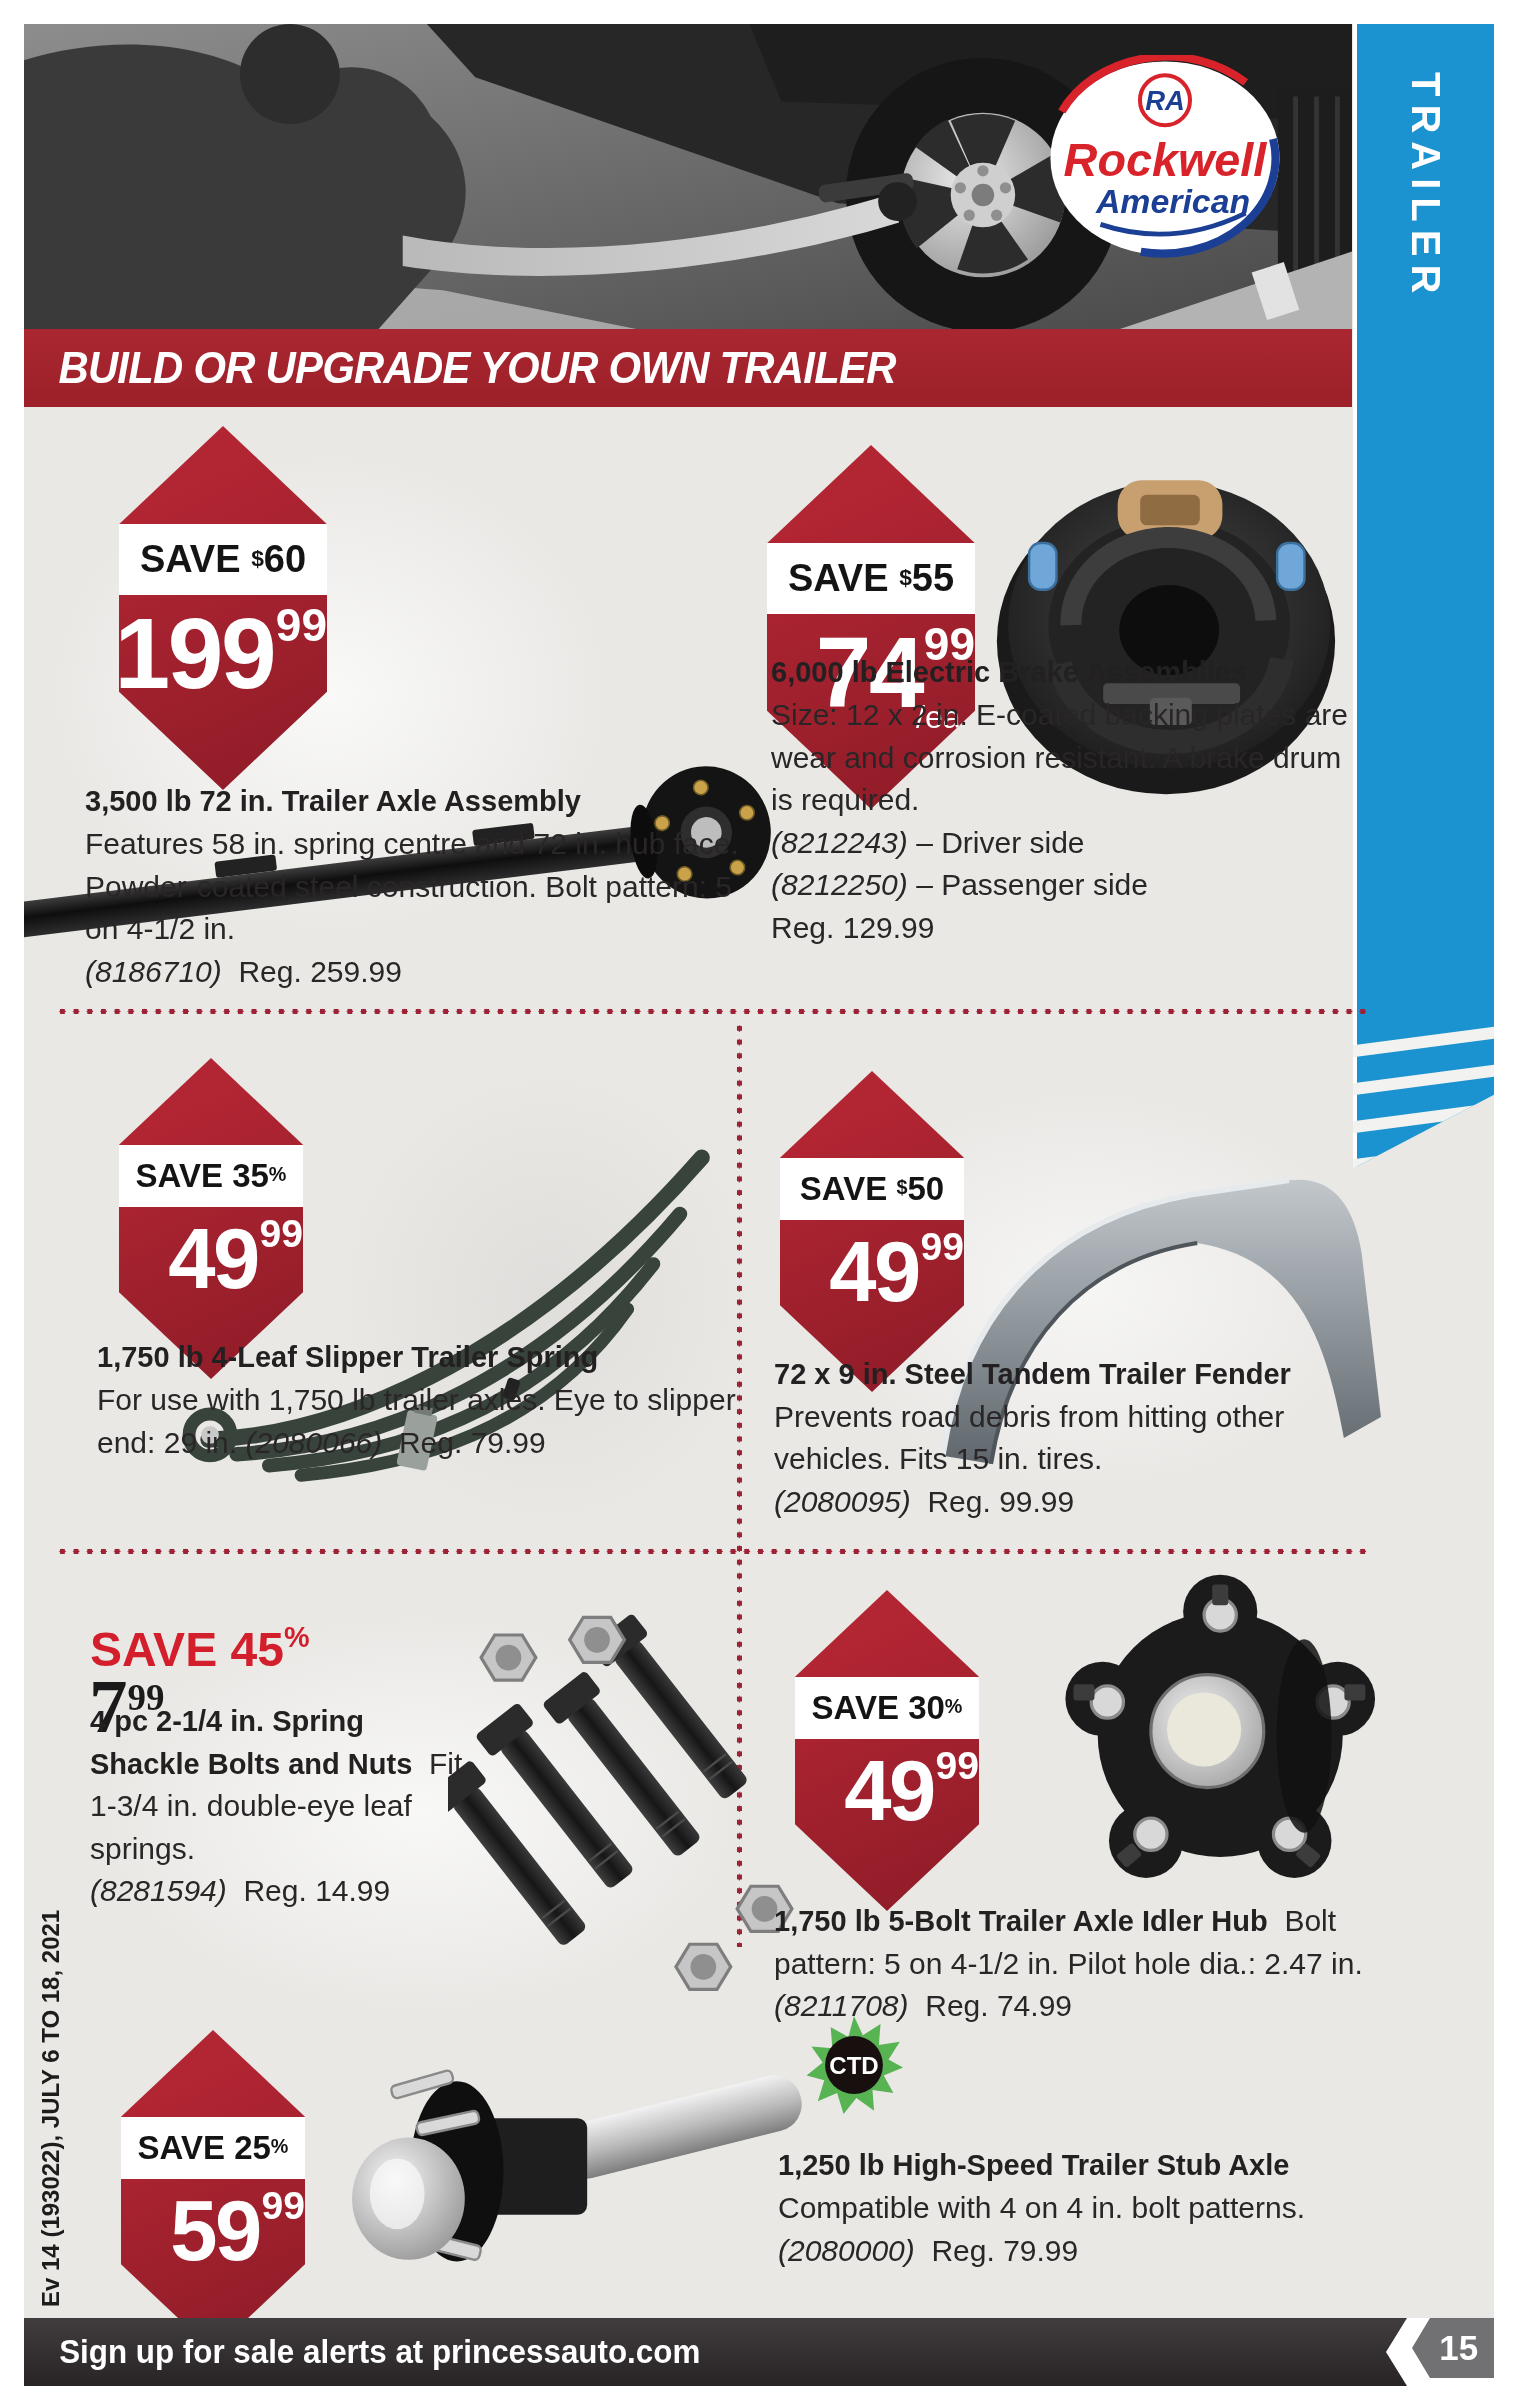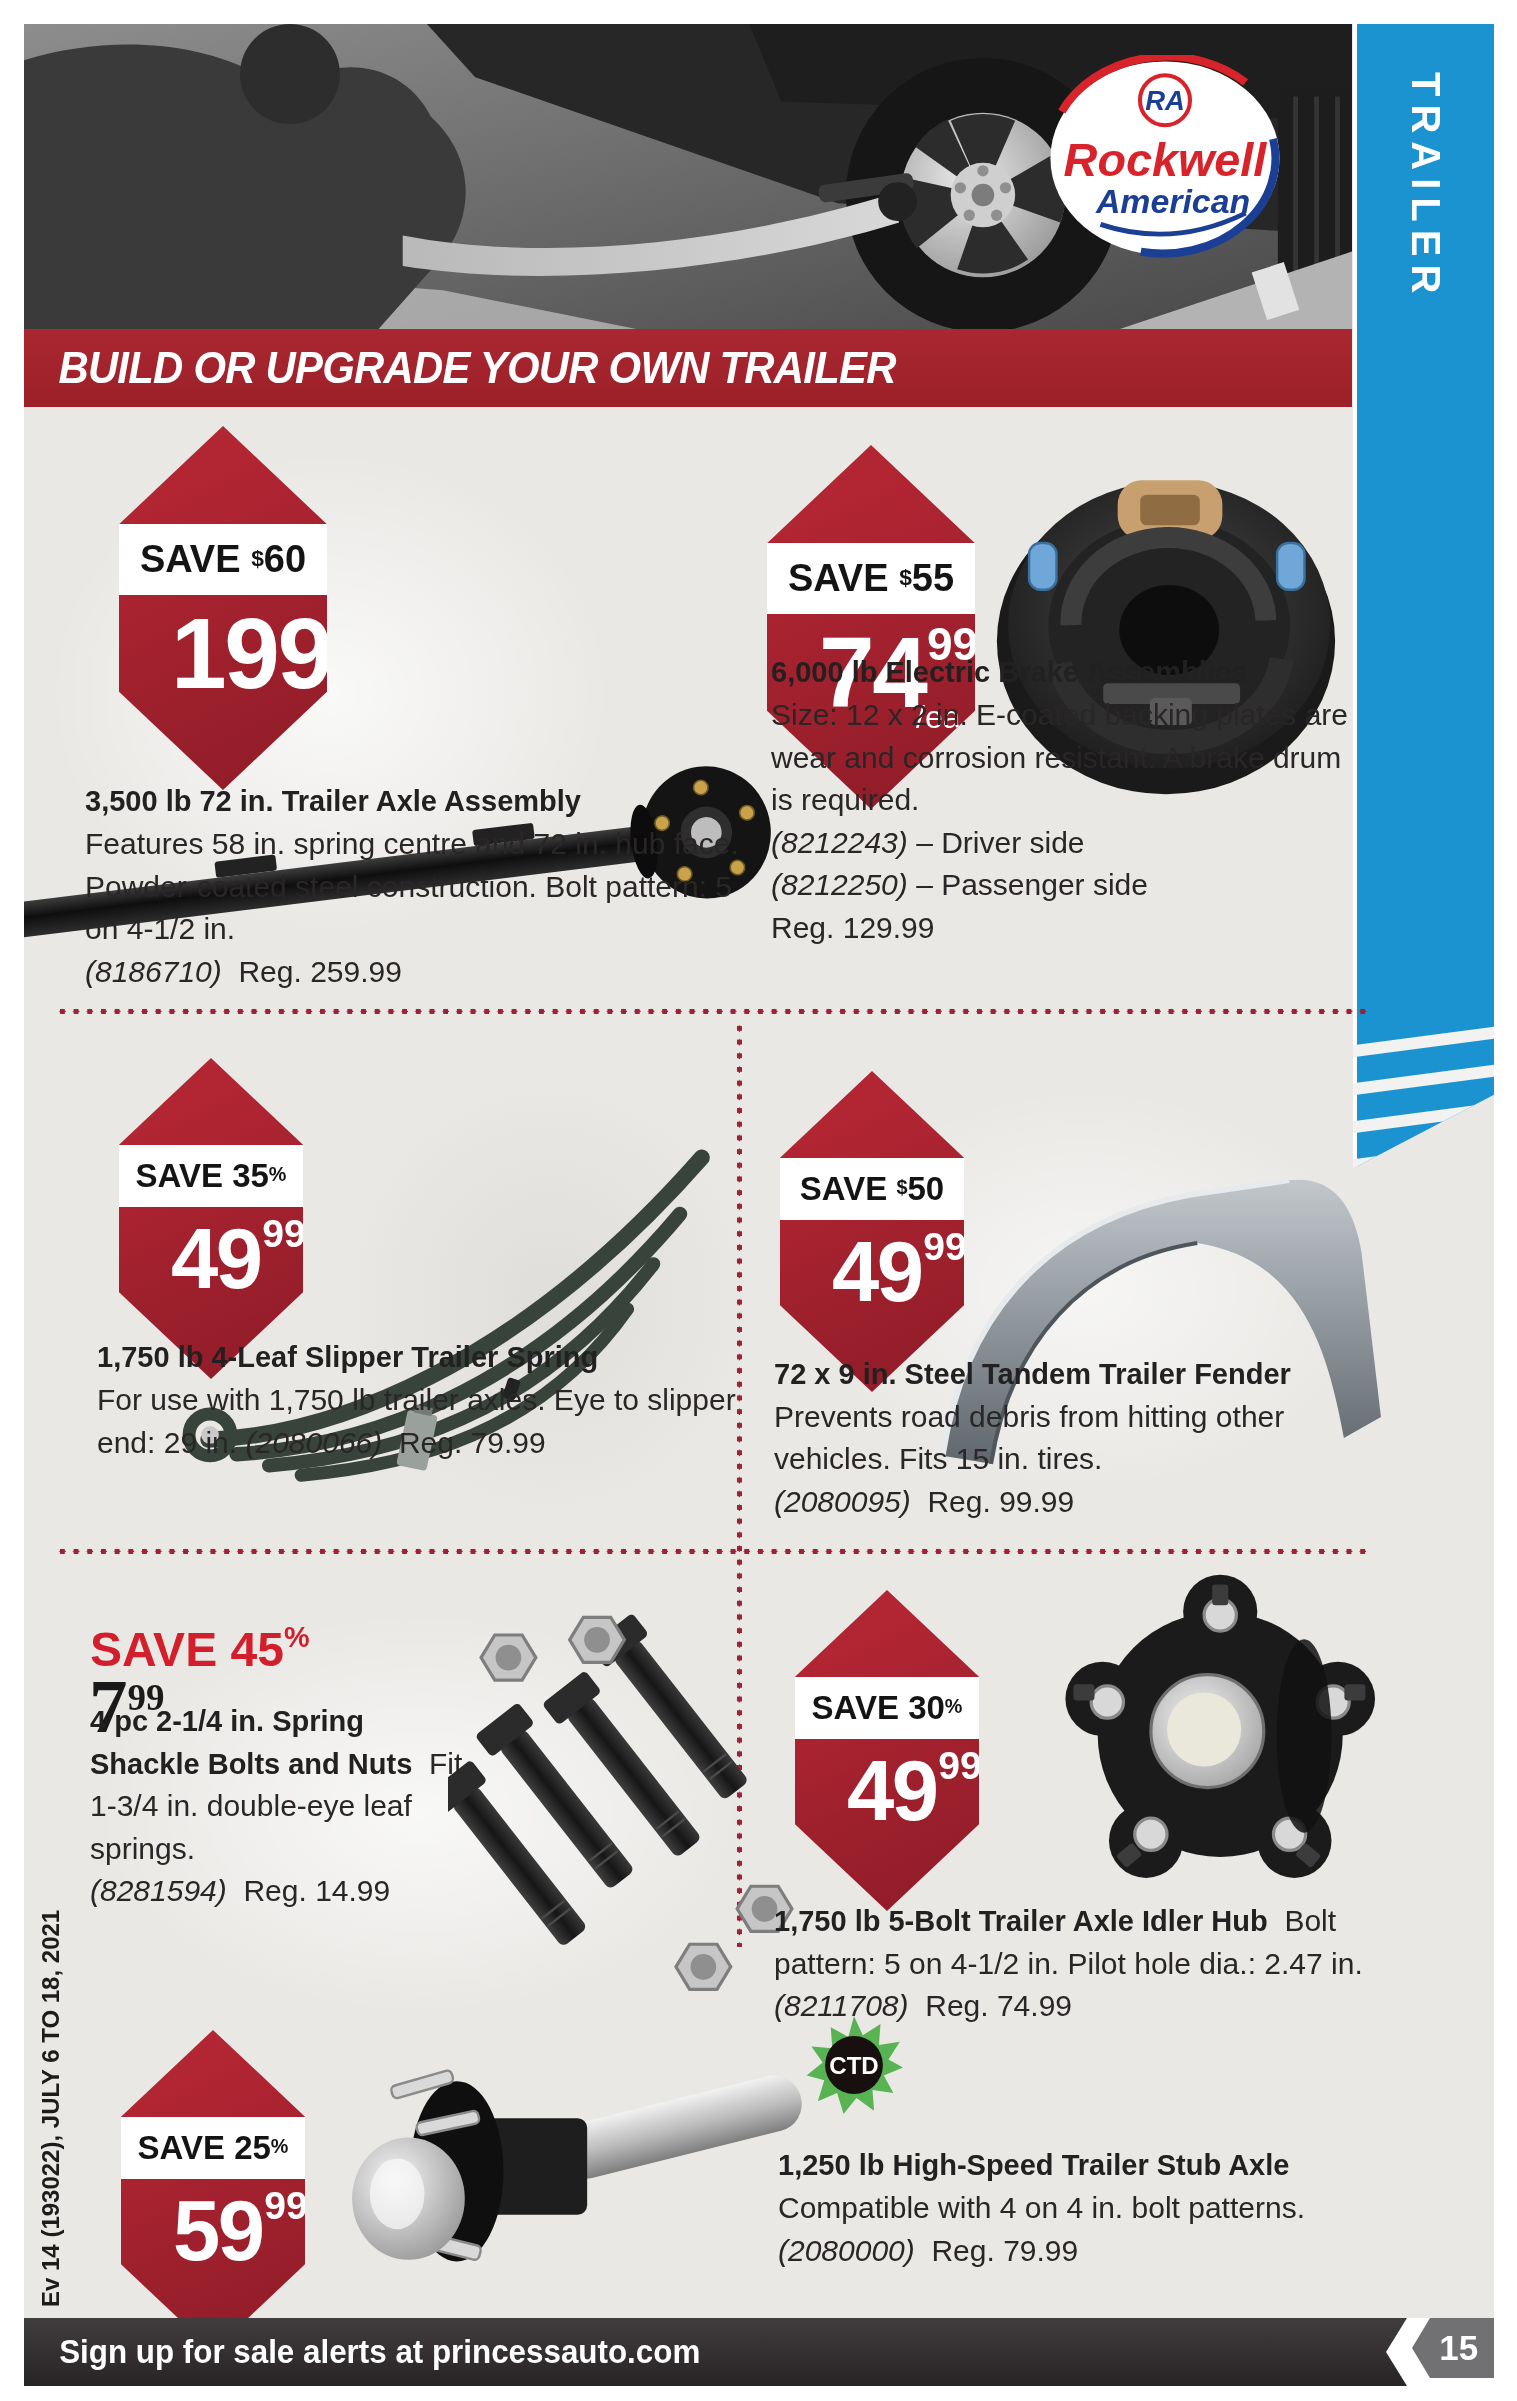--- a/index.html
+++ b/index.html
@@ -39,22 +39,22 @@
     background-size:7.3px 13.7px;background-repeat:repeat-y;}
   .h1{left:56px;top:1008px;width:1316px;}
   .h2{left:56px;top:1548px;width:1316px;}
   .v1{left:736px;top:1022px;height:925px;}
 
   
   .badge{position:absolute;clip-path:polygon(50% 0,100% 27%,100% 73%,50% 100%,0 73%,0 27%);
     background:linear-gradient(155deg,#b22533 20%,#8f1c28 95%);}
   .badge .bsave{position:absolute;left:0;right:0;top:27%;height:19.5%;background:#fff;color:#141414;
     display:flex;align-items:center;justify-content:center;font-weight:bold;white-space:pre;}
-  .badge .bprice{position:absolute;left:4px;right:0;top:46.5%;height:32%;display:flex;align-items:center;
-    justify-content:flex-start;color:#fff;font-weight:bold;margin-left:48px;}
+  .badge .bprice{position:absolute;left:15px;right:0;top:46.5%;height:32%;display:flex;align-items:center;
+    justify-content:flex-end;color:#fff;font-weight:bold;margin-left:48px;}
   .badge-big{width:208px;height:364px;}
   .badge-sm{width:184px;height:321px;}
   .badge-big .bsave{font-size:38px;} .badge-sm .bsave{font-size:33px;}
   .bsave sup{font-size:60%;position:relative;top:-1.6px;}
   .badge-big .bprice{font-size:100px;letter-spacing:-2.4px;} .badge-sm .bprice{font-size:85px;letter-spacing:-2.4px;}
   .bprice .cents{font-size:46%;position:relative;top:-.62em;letter-spacing:0;margin-left:1.6px;}
   .bprice{position:absolute;}
   .bunit{position:absolute;right:14.5px;bottom:-4.8px;font-size:32px;font-weight:normal;letter-spacing:0;}
   .b1{left:119px;top:426px;} .b2{left:767px;top:445px;}
   .b3{left:119px;top:1058px;} .b4{left:780px;top:1071px;}

